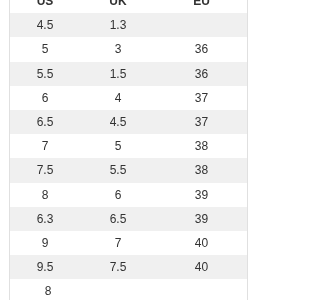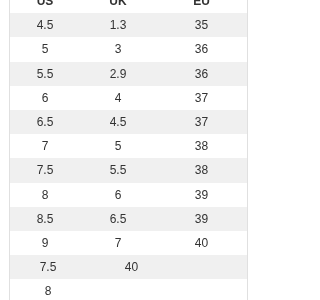--- a/index.html
+++ b/index.html
@@ -80,32 +80,31 @@
 
     <div class="row header">
       <div class="cell col-us">US</div>
       <div class="cell col-uk">UK</div>
       <div class="cell col-eu">EU</div>
     </div>
 
     <div class="row striped">
       <div class="cell col-us">4.5</div>
       <div class="cell col-uk">1.3</div>
-      <div class="cell col-eu">35</div>
     </div>
 
     <div class="row">
       <div class="cell col-us">5</div>
       <div class="cell col-uk">3</div>
       <div class="cell col-eu">36</div>
     </div>
 
     <div class="row striped">
       <div class="cell col-us">5.5</div>
-      <div class="cell col-uk">2.9</div>
+      <div class="cell col-uk">1.5</div>
       <div class="cell col-eu">36</div>
     </div>
 
     <div class="row">
       <div class="cell col-us">6</div>
       <div class="cell col-uk">4</div>
       <div class="cell col-eu">37</div>
     </div>
 
     <div class="row striped">
@@ -126,32 +125,33 @@
       <div class="cell col-eu">38</div>
     </div>
 
     <div class="row">
       <div class="cell col-us">8</div>
       <div class="cell col-uk">6</div>
       <div class="cell col-eu">39</div>
     </div>
 
     <div class="row striped">
-      <div class="cell col-us">8.5</div>
+      <div class="cell col-us">6.3</div>
       <div class="cell col-uk">6.5</div>
       <div class="cell col-eu">39</div>
     </div>
 
     <div class="row">
       <div class="cell col-us">9</div>
       <div class="cell col-uk">7</div>
       <div class="cell col-eu">40</div>
     </div>
 
     <div class="row striped">
+      <div class="cell col-us">9.5</div>
       <div class="cell col-uk">7.5</div>
       <div class="cell col-eu">40</div>
     </div>
 
     <div class="row">
       <div class="cell col-uk">8</div>
     </div>
 
   </div>
 </div>

